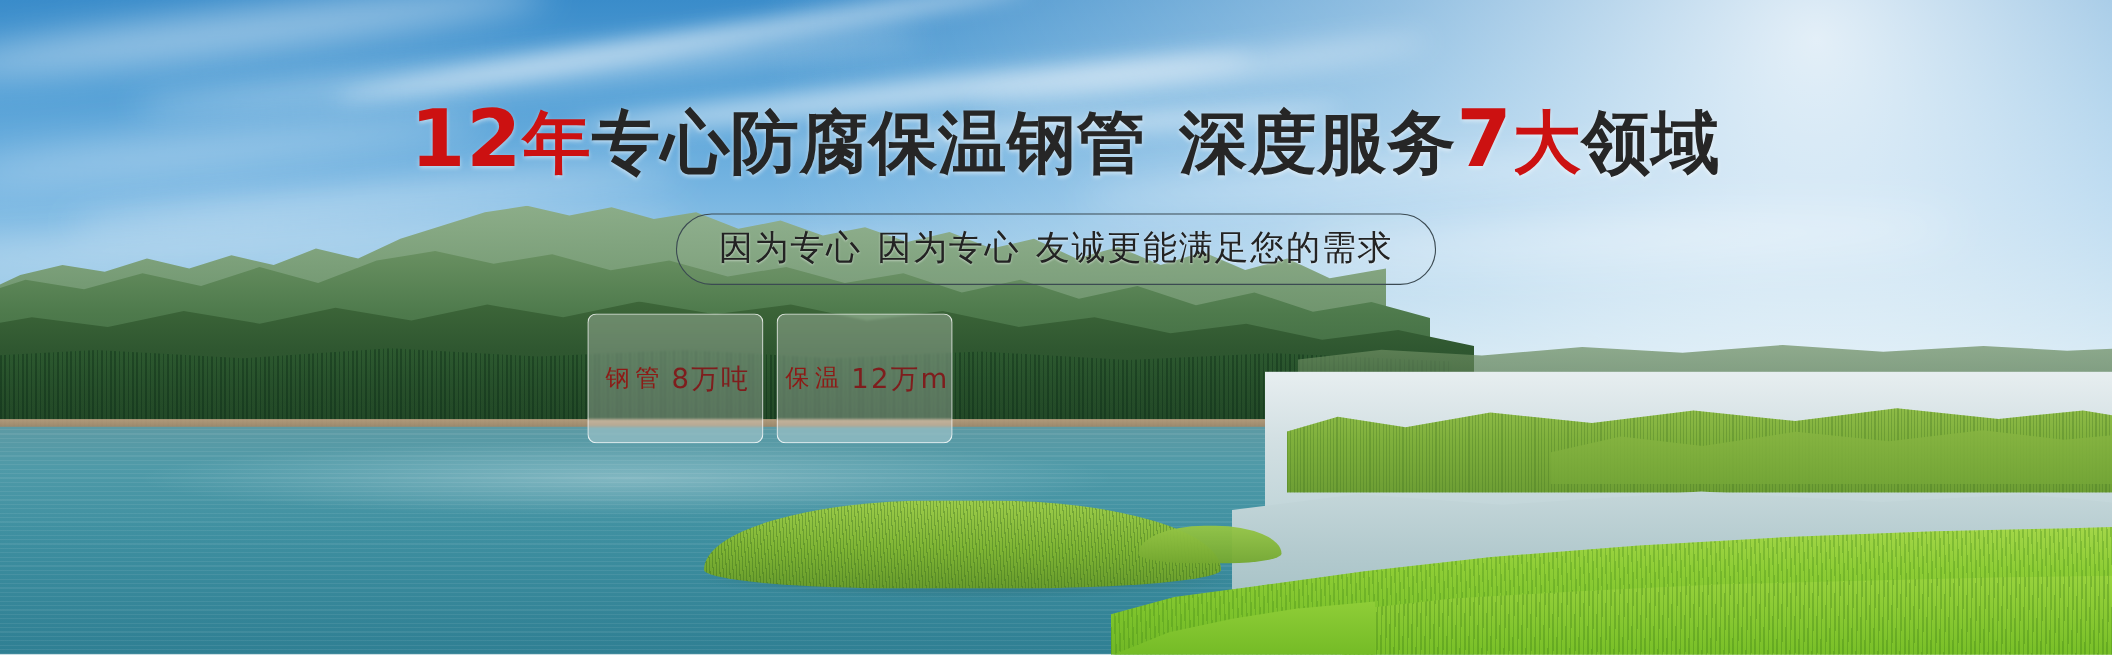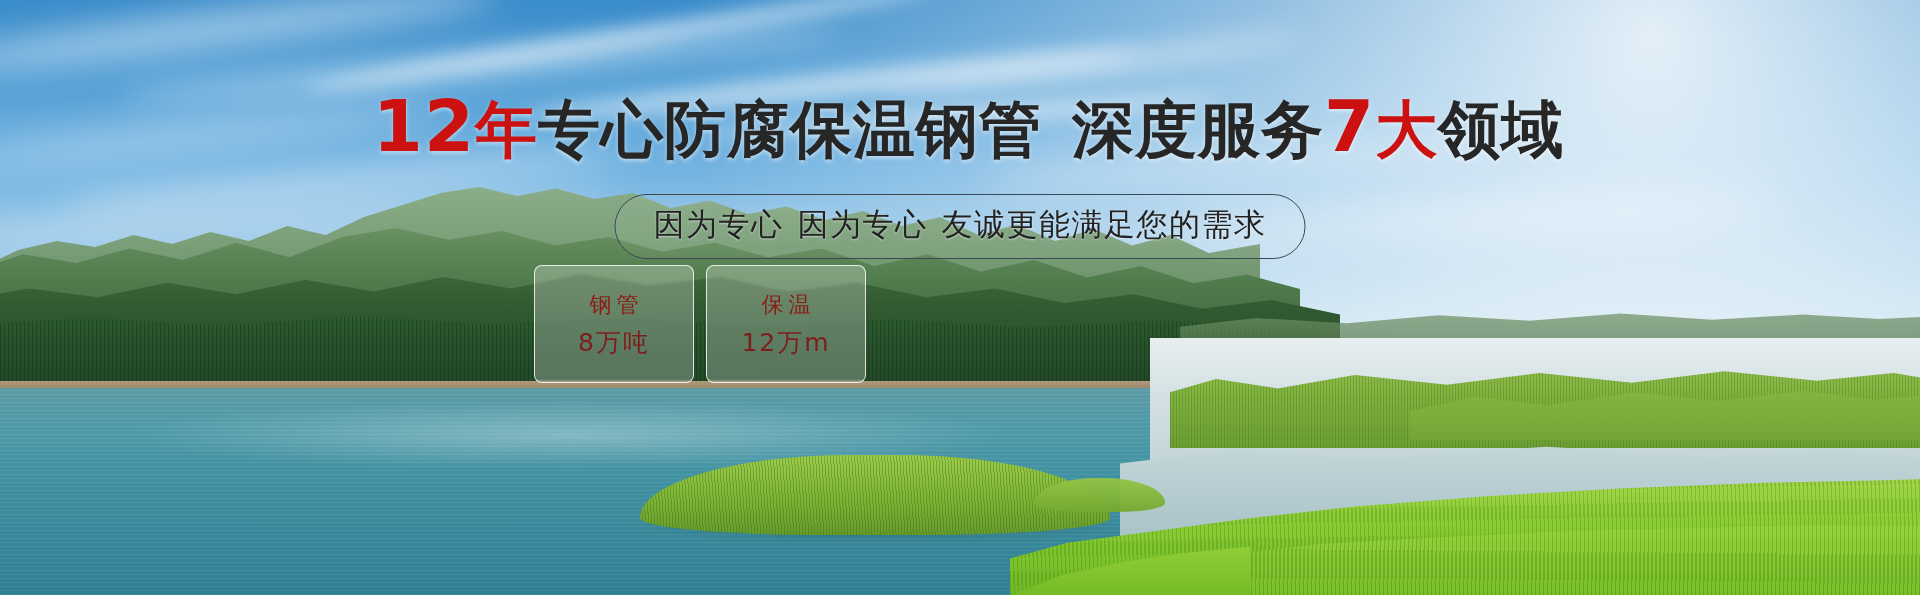--- a/index.html
+++ b/index.html
@@ -220,24 +220,25 @@
   
   .cards {
     position:absolute; left:534px; top:265px;
     display:flex; gap:12px;
   }
   .card {
     width:160px; height:118px;
     border:1px solid rgba(255,255,255,.80);
     border-radius:8px;
     background:rgba(255,255,255,.26);
-    display:flex; flex-direction:column;
+    display:flex; 
     align-items:center; justify-content:center;
     gap:6px;
     backdrop-filter:blur(1px);
+    margin-top:20px;
   }
   .card .t {
     font-size:22px; color:#8e1a16; letter-spacing:5px;
     text-indent:5px;
     font-family:"DejaVu Sans","Liberation Sans",sans-serif;
   }
   .card .v {
     font-size:25px; color:#7f1d1d; letter-spacing:2px;
     font-family:"DejaVu Sans","Liberation Sans",sans-serif;
   }

